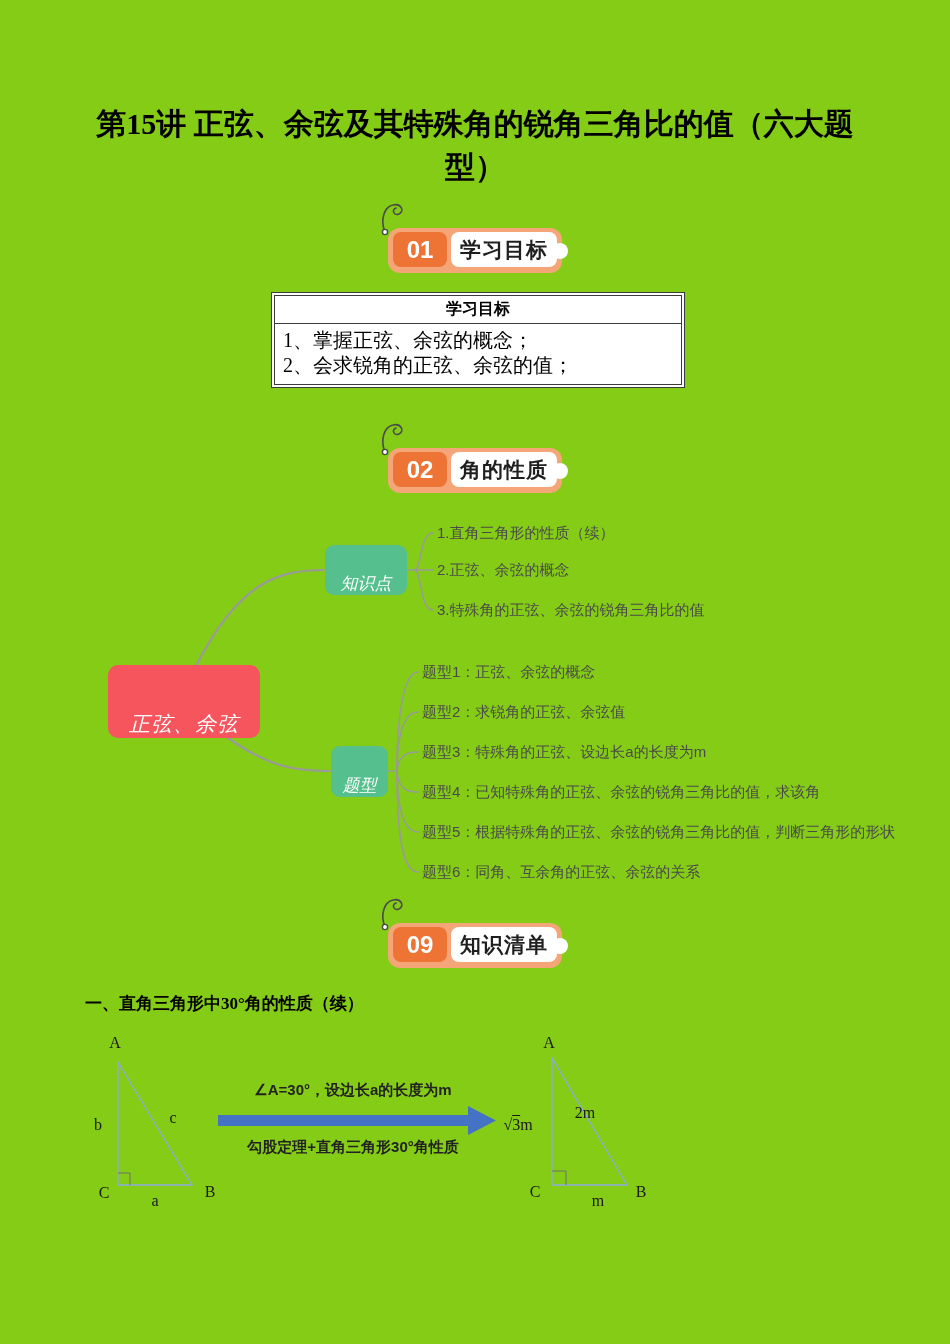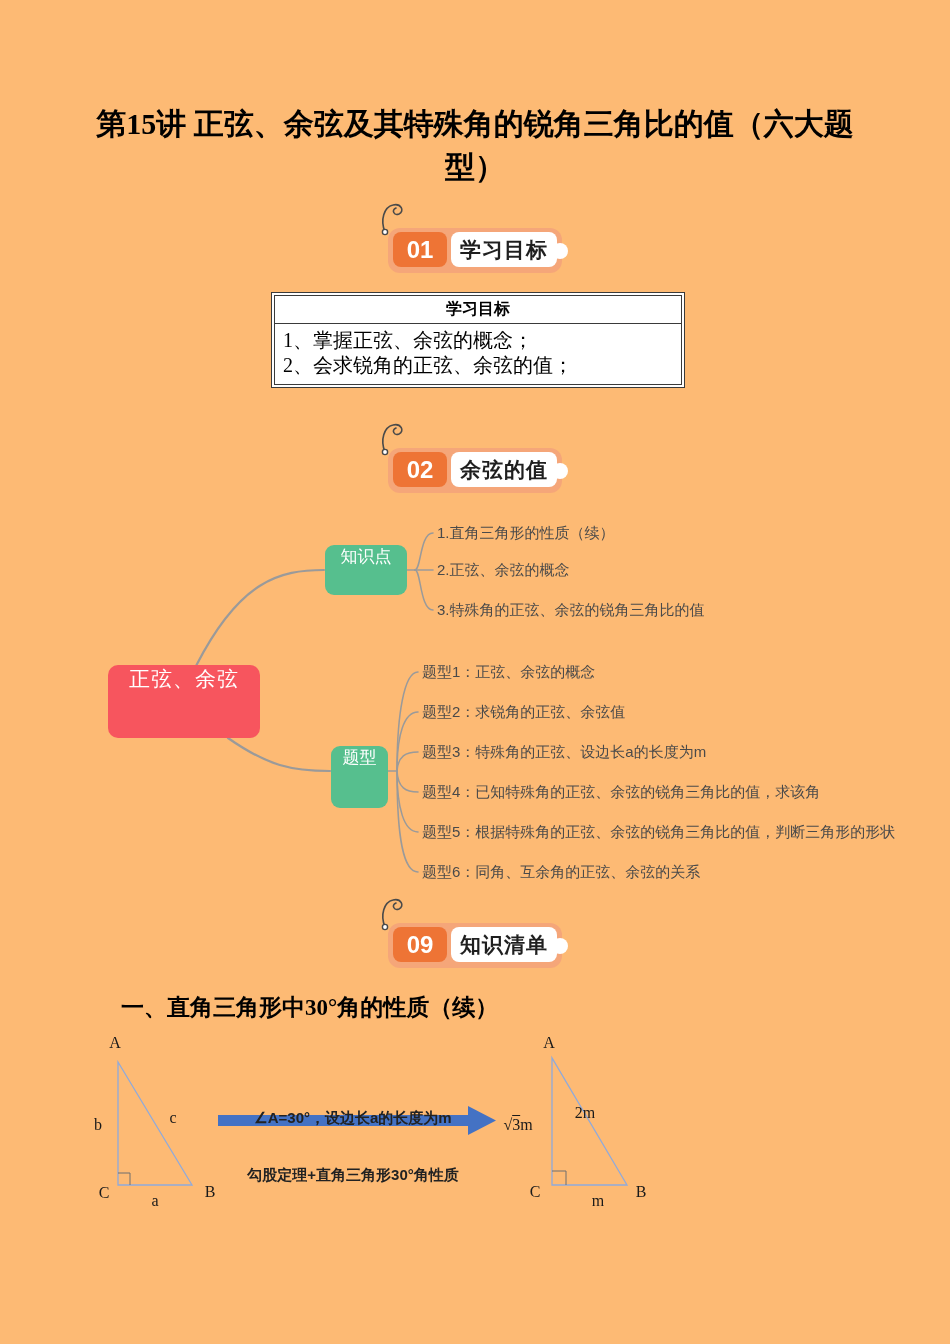--- a/index.html
+++ b/index.html
@@ -1,16 +1,16 @@
 <!DOCTYPE html>
 <html><head>
 <meta charset="utf-8">
 <style>
   html,body{margin:0;padding:0;background:#ffffff;}
-  .page{position:relative;width:950px;height:1344px;background:#fdba74;overflow:hidden;
+  .page{position:relative;width:950px;height:1344px;background:#84cc16;overflow:hidden;
         font-family:"Liberation Sans",sans-serif;}
 
   
   .doc-title{position:absolute;top:102px;left:0;width:950px;text-align:center;
              font-family:"Liberation Serif",serif;font-weight:700;font-size:30px;
              line-height:43px;color:#000;}
 
   
   .badge{position:absolute;left:50%;transform:translateX(-50%);width:174px;height:45px;
          background:var(--light-orange);border-radius:12px;}
@@ -31,41 +31,41 @@
   .obj-table-inner{border:1px solid #3a3a3a;}
   .obj-header{border-bottom:1px solid #3a3a3a;text-align:center;
               font-family:"Liberation Serif",serif;font-weight:700;font-size:16px;
               color:#000;padding:3px 0;}
   .obj-body{padding:4px 8px 6px 8px;font-family:"Liberation Serif",serif;font-size:20px;
             color:#000;line-height:25px;}
 
   
   .mindmap{position:absolute;left:0;top:500px;width:950px;height:400px;}
   .mm-lines{position:absolute;left:0;top:0;width:950px;height:400px;}
-  .mm-node{position:absolute;display:flex;align-items:flex-start;justify-content:center;
-           color:#fff;border-radius:10px;}
+  .mm-node{position:absolute;display:flex;align-items:flex-end;justify-content:center;
+           color:#fff;border-radius:10px;font-style:italic;}
   .mm-root{left:108px;top:165px;width:152px;height:73px;background:var(--node-red);
            font-size:21px;letter-spacing:1px;}
   .mm-knowledge{left:325px;top:45px;width:82px;height:50px;background:var(--node-green);
                 font-size:17px;border-radius:9px;}
-  .mm-types{left:331px;top:246px;width:57px;height:62px;background:var(--node-green);
+  .mm-types{left:331px;top:246px;width:57px;height:51px;background:var(--node-green);
             font-size:17px;border-radius:9px;}
   .mm-item{position:absolute;font-size:15px;color:#4a4a4a;white-space:nowrap;
            line-height:18px;}
 
   
   .kn-heading{position:absolute;left:85px;top:992px;font-family:"Liberation Serif",serif;
-              font-weight:700;font-size:23px;color:#000;margin-left:36px;}
+              font-weight:700;font-size:17px;color:#000;}
   .diagram{position:absolute;left:85px;top:1030px;width:640px;height:195px;}
   .diagram svg{position:absolute;left:0;top:0;width:640px;height:195px;}
   .tri-label{position:absolute;transform:translate(-50%,-50%);
              font-family:"Liberation Serif",serif;font-size:16px;color:#1a1a1a;
              white-space:nowrap;}
   .arrow-text{position:absolute;transform:translate(-50%,-50%);font-size:15px;
-              font-weight:600;color:#222;white-space:nowrap;margin-top:28px;}
+              font-weight:600;color:#222;white-space:nowrap;}
   .overline{text-decoration:overline;}
 </style>
 </head>
 <body>
 
 <div class="page" style="--accent-orange:#EE7435;--light-orange:#F5A679;--node-red:#F7555E;--node-green:#56BF8E;">
 
   <div class="doc-title">
     <div>第15讲 正弦、余弦及其特殊角的锐角三角比的值（六大题</div>
     <div>型）</div>
@@ -93,21 +93,21 @@
     </div>
   </div>
 
   <div class="badge" style="top:448px">
     <svg class="badge-spiral" viewBox="0 0 38 36">
       <path d="M9 31 C 4 19, 8 6, 17 4 C 25 2, 29 10, 23 13 C 18 15, 15 9, 20 7" fill="none" stroke="#4a4a4a" stroke-width="1.6" stroke-linecap="round"></path>
       <circle cx="9" cy="31" r="2.6" fill="#fff" stroke="#4a4a4a" stroke-width="1.4"></circle>
     </svg>
     <div class="badge-inner">
       <div class="badge-num">02</div>
-      <div class="badge-label">余弦的值</div>
+      <div class="badge-label">角的性质</div>
     </div>
     <div class="badge-notch"></div>
   </div>
 
   <div class="mindmap">
     <svg class="mm-lines" viewBox="0 0 950 400">
 
       <path d="M196 166 C 240 80, 280 70, 324 70" fill="none" stroke="#9A9A9A" stroke-width="2.2" stroke-linecap="round"></path>
 
       <path d="M228 238 C 268 266, 292 271, 330 271" fill="none" stroke="#9A9A9A" stroke-width="2.2" stroke-linecap="round"></path>

